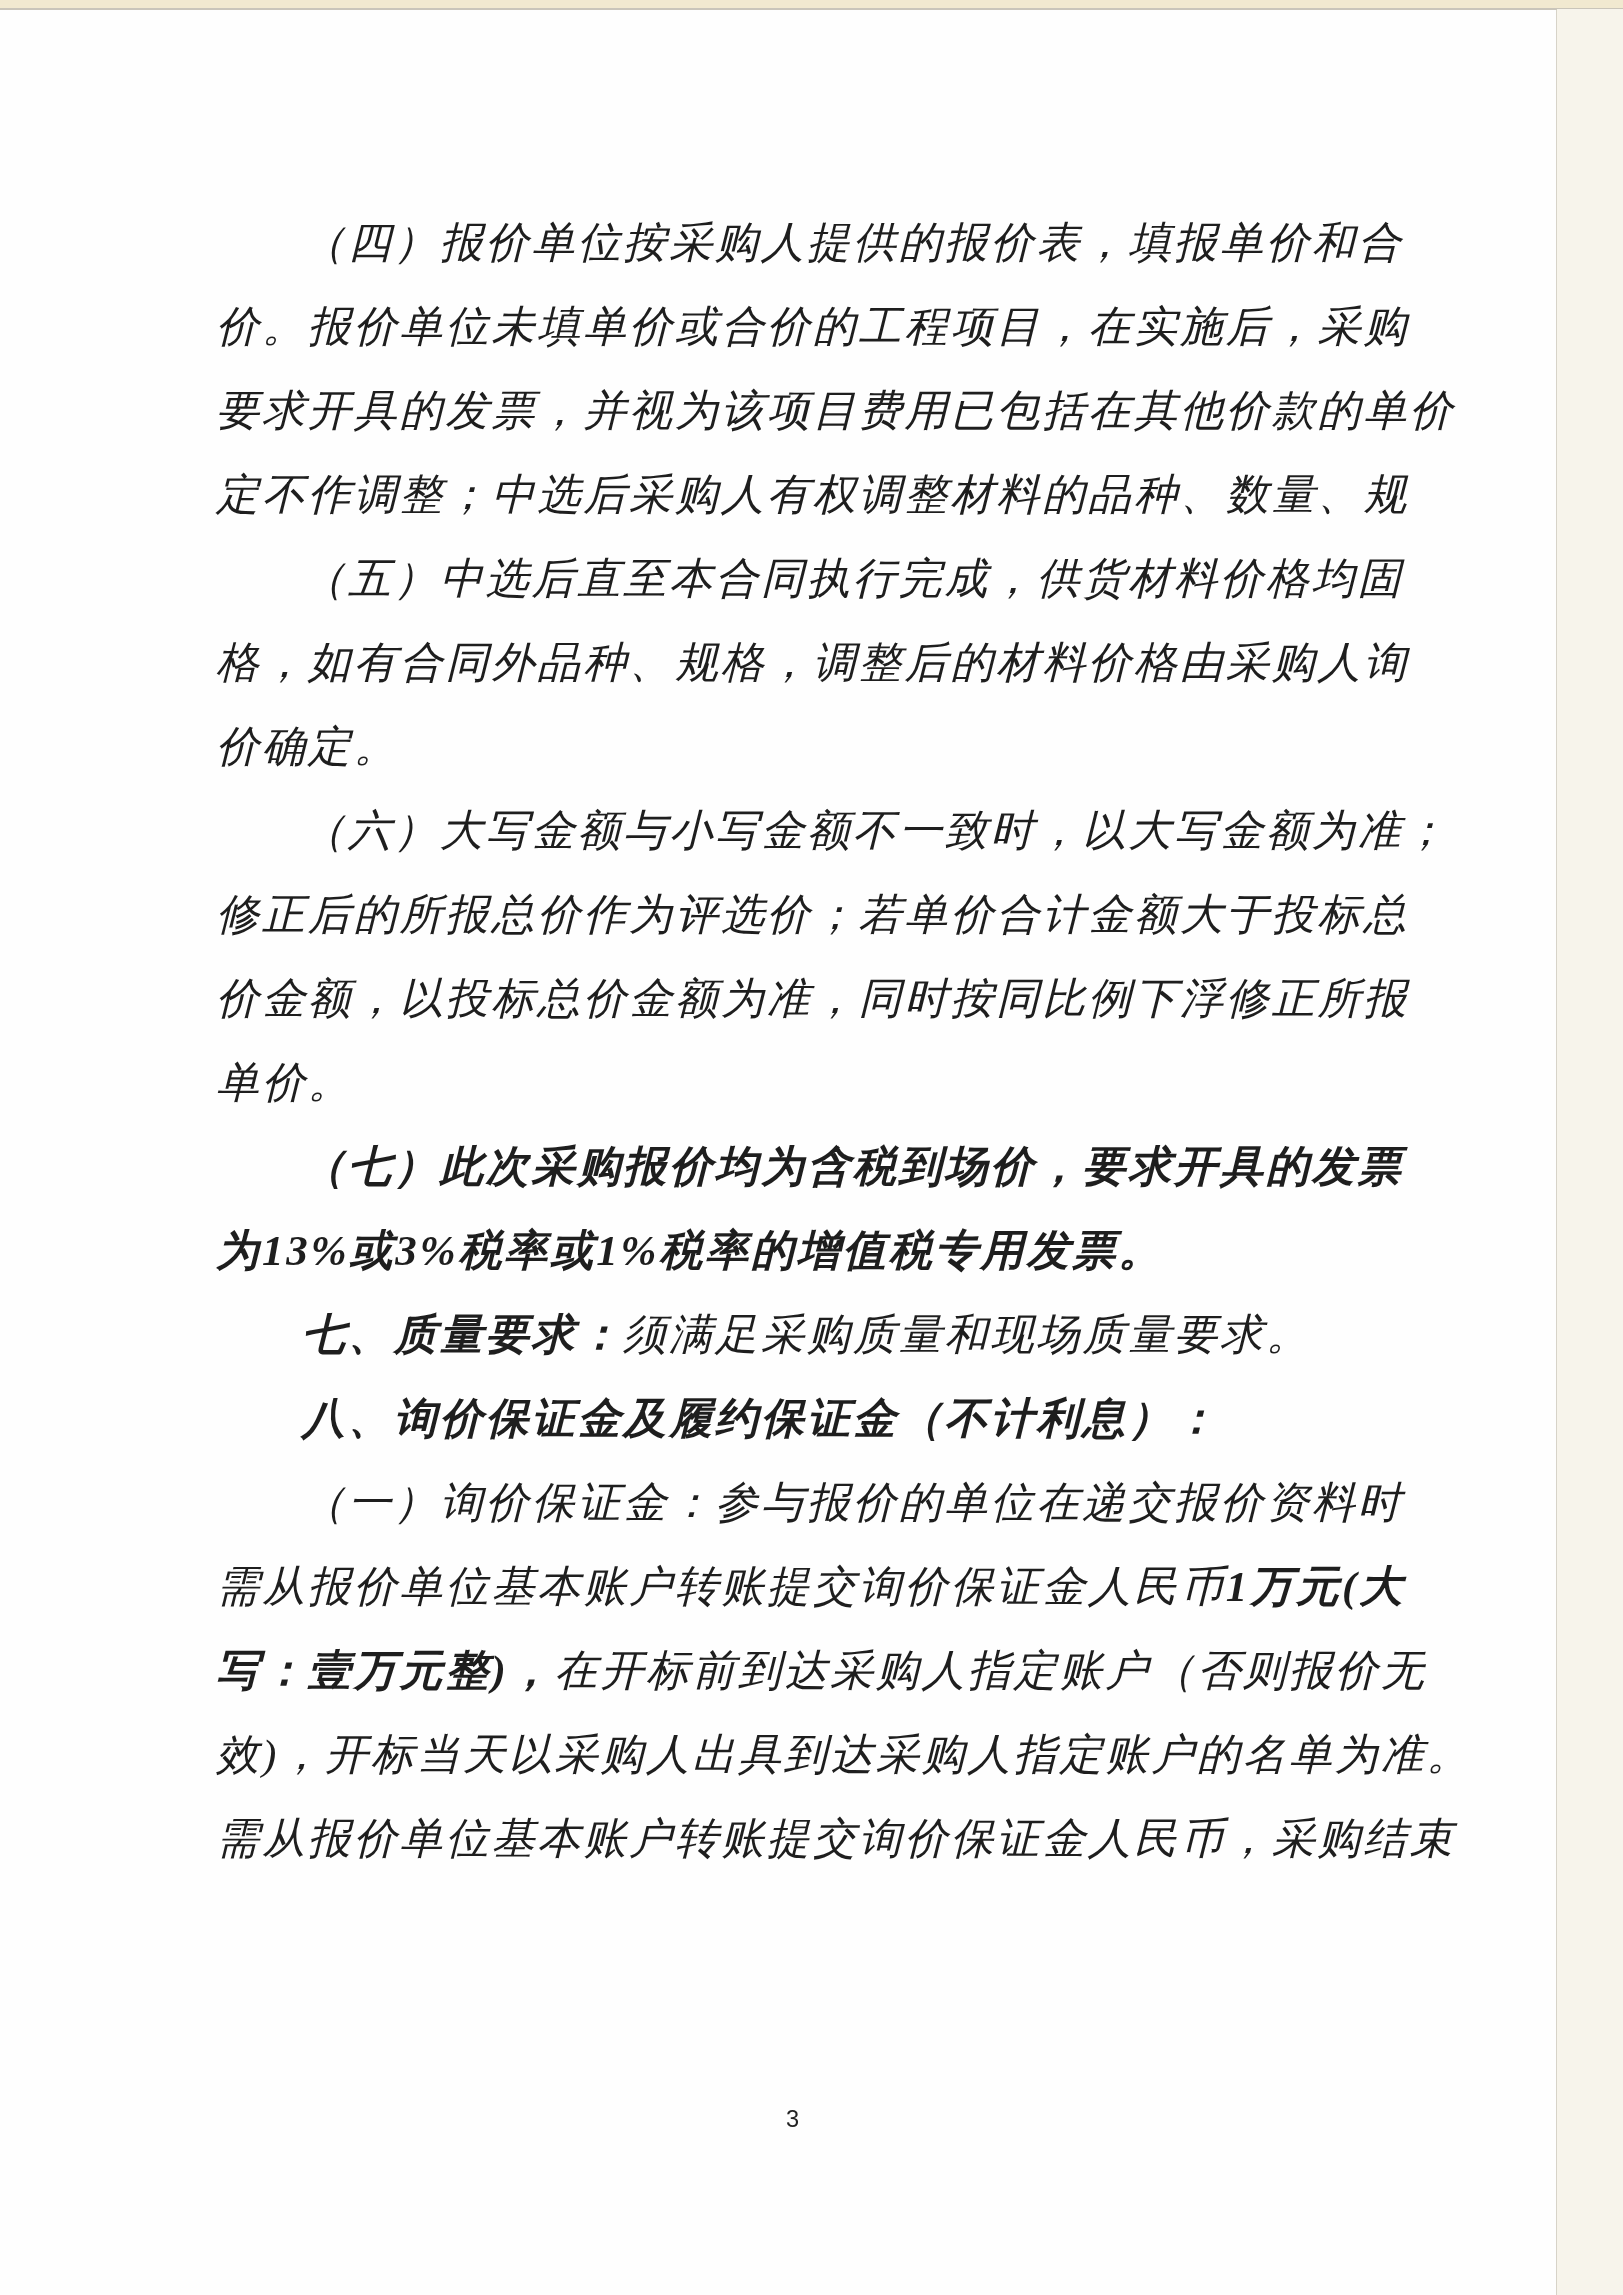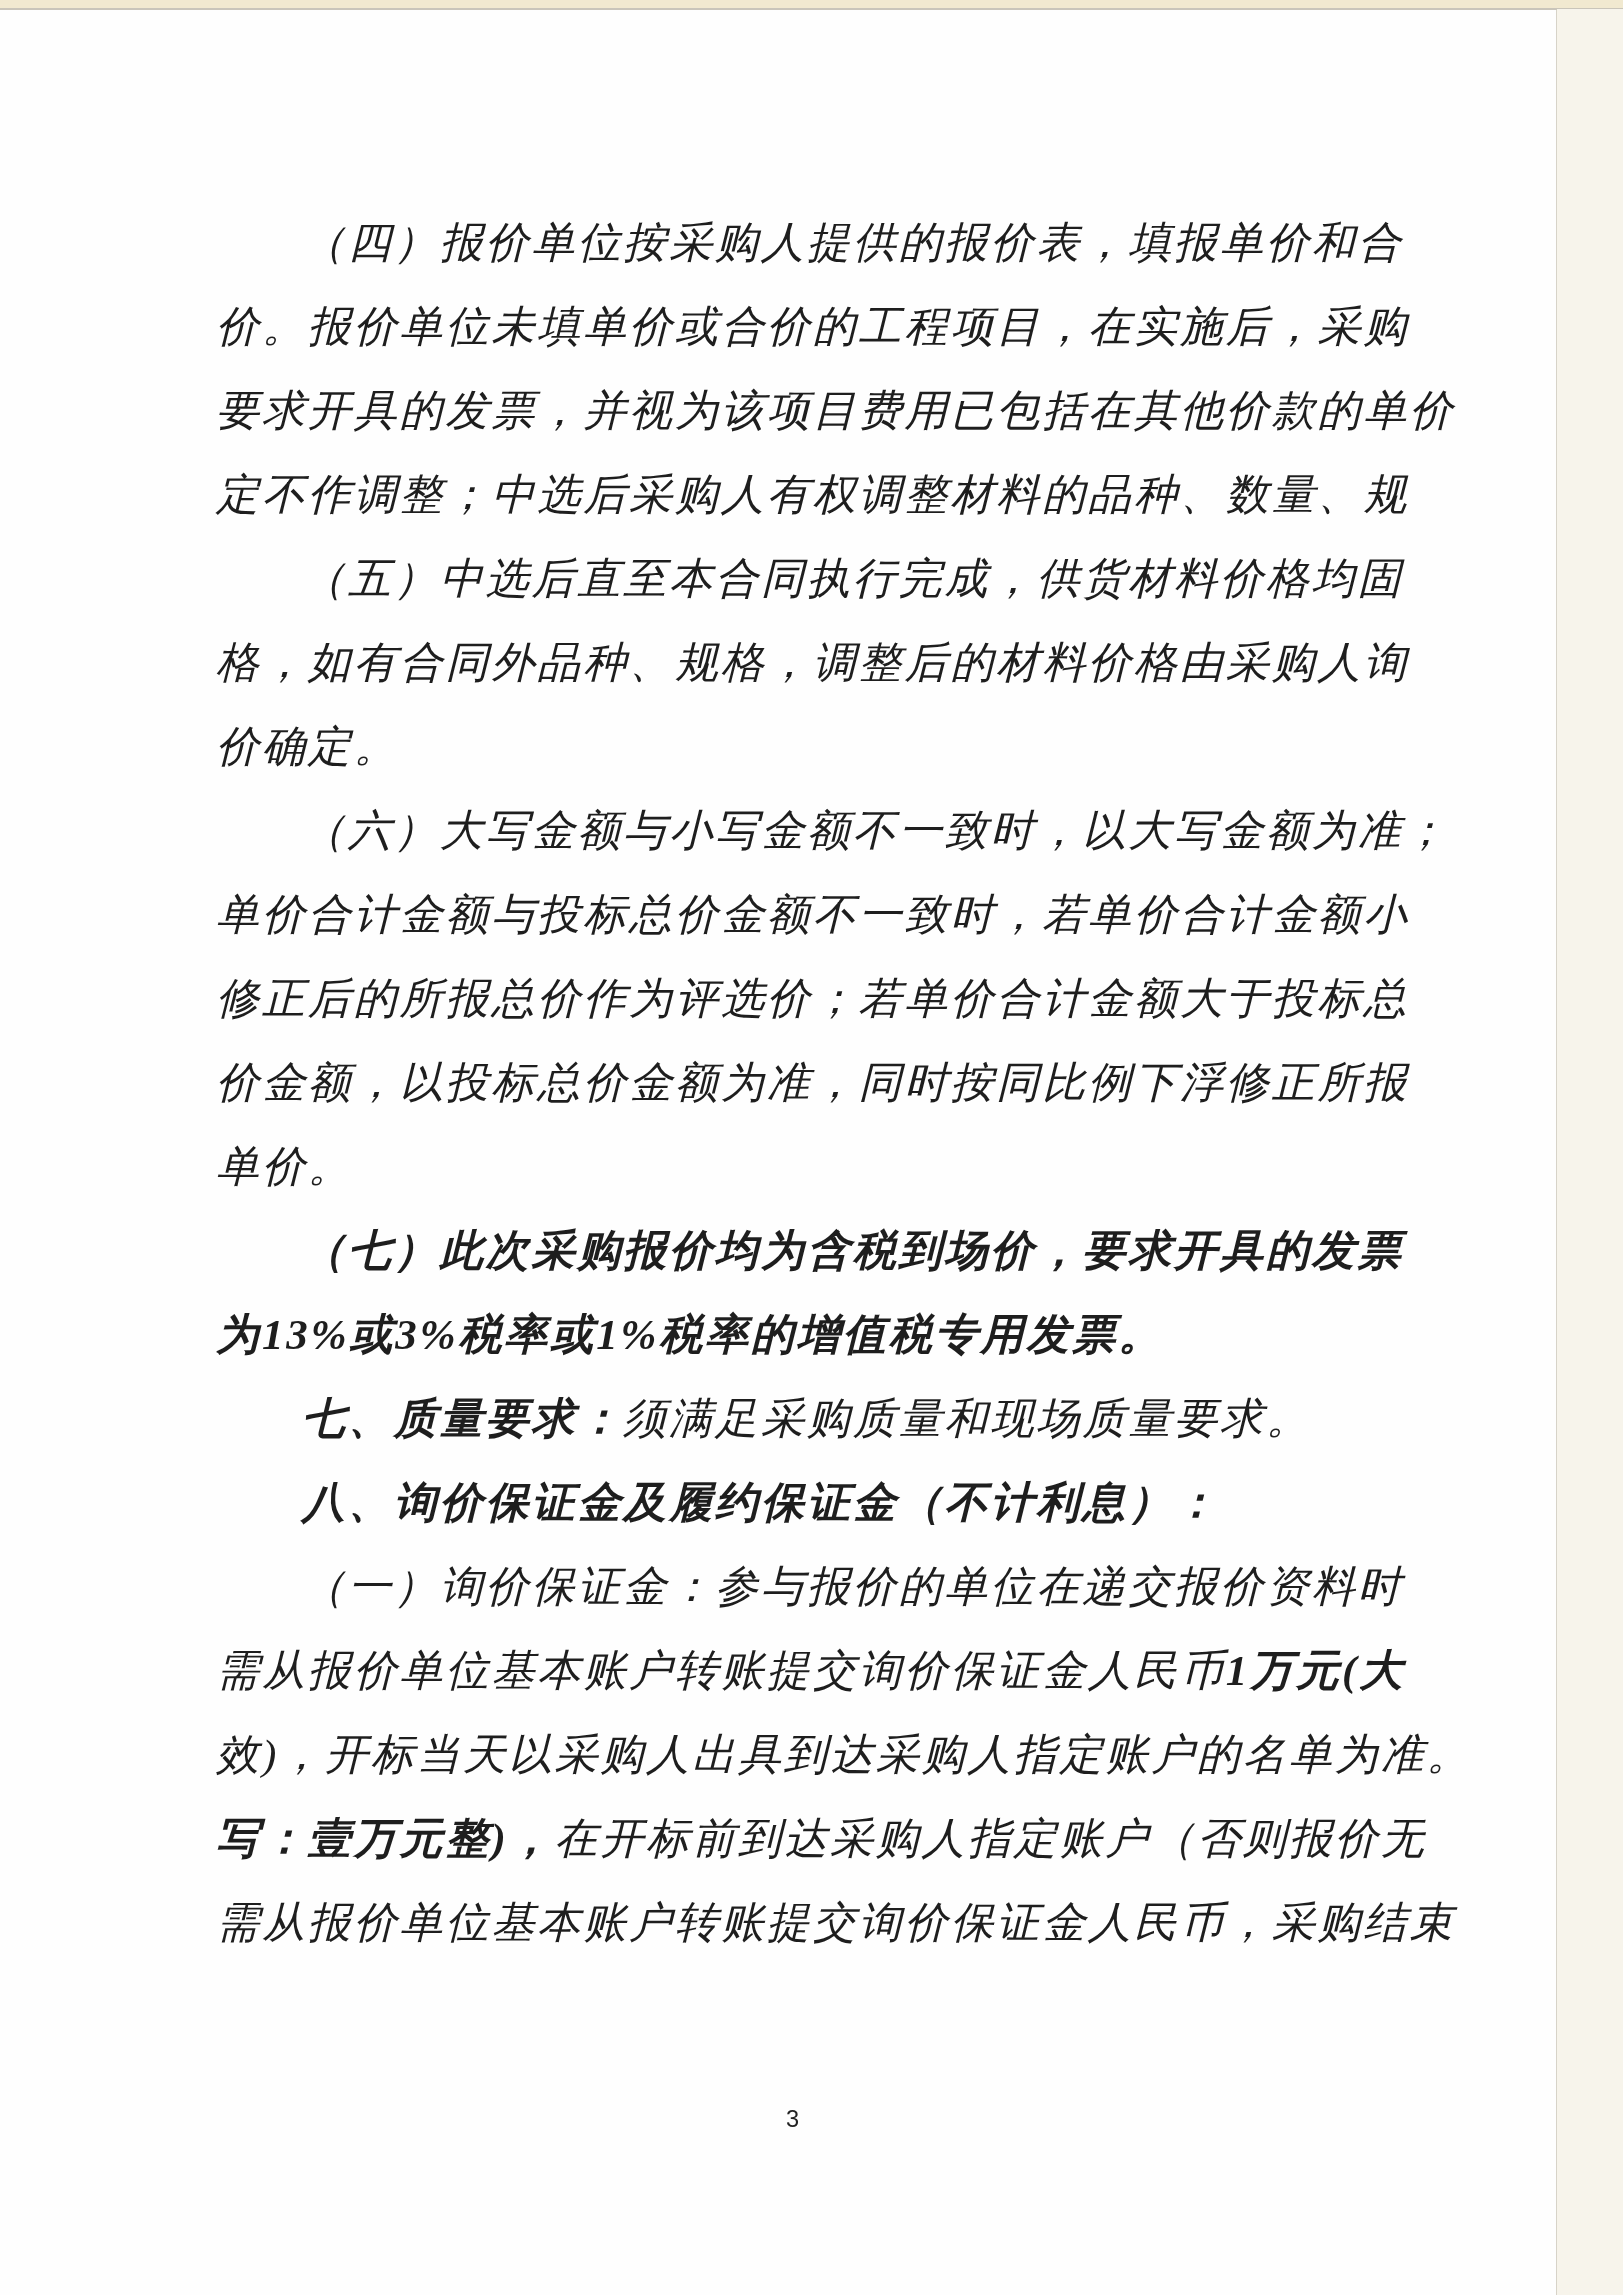--- a/index.html
+++ b/index.html
@@ -89,39 +89,38 @@
         <div class="line"><span class="seg">要求开具的发票，并视为该项目费用已包括在其他价款的单价</span></div>
       </div>
       <div class="para">
         <div class="line"><span class="seg">定不作调整；中选后采购人有权调整材料的品种、数量、规</span></div>
         <div class="line indent"><span class="seg">（五）中选后直至本合同执行完成，供货材料价格均固</span></div>
         <div class="line"><span class="seg">格，如有合同外品种、规格，调整后的材料价格由采购人询</span></div>
         <div class="line"><span class="seg">价确定。</span></div>
       </div>
       <div class="para">
         <div class="line indent"><span class="seg">（六）大写金额与小写金额不一致时，以大写金额为准；</span></div>
-        <div class="line"><span class="seg">单价合计金额与投标总价金额不一致时，若单价合计金额小</span></div>
         <div class="line"><span class="seg">修正后的所报总价作为评选价；若单价合计金额大于投标总</span></div>
         <div class="line"><span class="seg">价金额，以投标总价金额为准，同时按同比例下浮修正所报</span></div>
         <div class="line"><span class="seg">单价。</span></div>
       </div>
       <div class="para">
         <div class="line indent"><span class="seg-bold">（七）此次采购报价均为含税到场价，要求开具的发票</span></div>
         <div class="line"><span class="seg-bold">为13%或3%税率或1%税率的增值税专用发票。</span></div>
       </div>
       <div class="para">
         <div class="line indent"><span class="seg-bold">七、质量要求：</span><span class="seg">须满足采购质量和现场质量要求。</span></div>
       </div>
       <div class="para">
         <div class="line indent"><span class="seg-bold">八、询价保证金及履约保证金（不计利息）：</span></div>
       </div>
       <div class="para">
         <div class="line indent"><span class="seg">（一）询价保证金：参与报价的单位在递交报价资料时</span></div>
         <div class="line"><span class="seg">需从报价单位基本账户转账提交询价保证金人民币</span><span class="seg-bold">1万元(大</span></div>
+        <div class="line"><span class="seg-bold">写：壹万元整)，</span><span class="seg">在开标前到达采购人指定账户（否则报价无</span></div>
         <div class="line"><span class="seg">效)，开标当天以采购人出具到达采购人指定账户的名单为准。</span></div>
-        <div class="line"><span class="seg-bold">写：壹万元整)，</span><span class="seg">在开标前到达采购人指定账户（否则报价无</span></div>
         <div class="line"><span class="seg">需从报价单位基本账户转账提交询价保证金人民币，采购结束</span></div>
       </div>
     </div>
 
   <div class="page-number">3</div>
 </div>
 
 
 </body></html>

